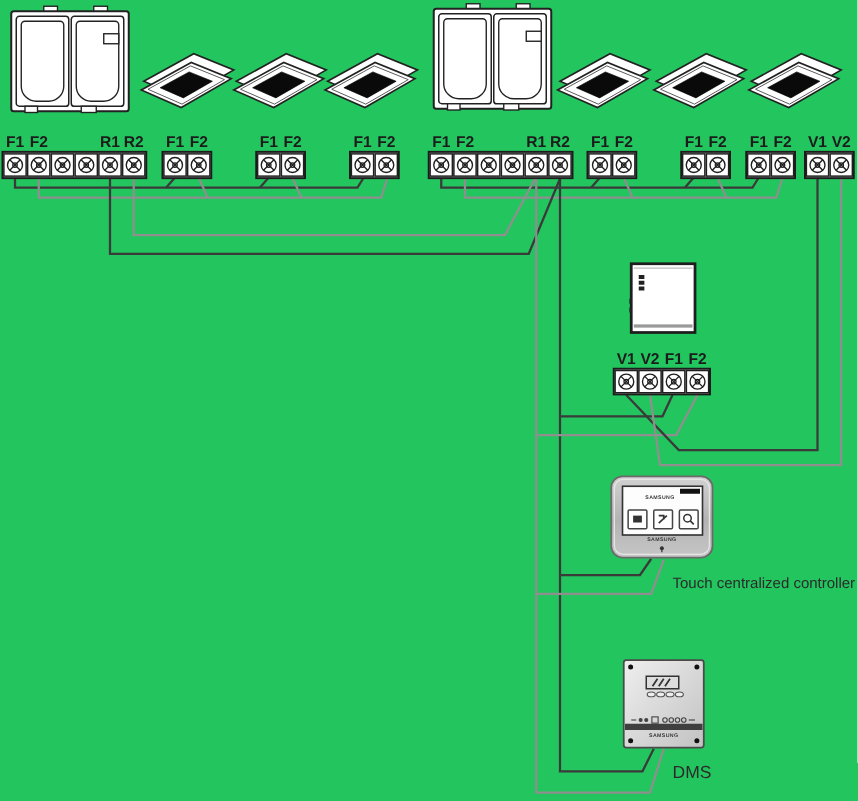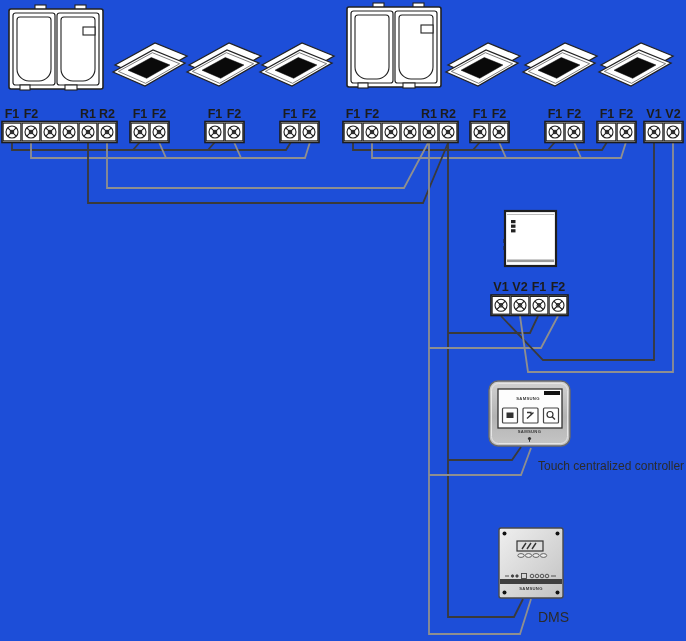--- a/index.html
+++ b/index.html
@@ -1,16 +1,16 @@
 <!DOCTYPE html>
 <html><head>
 <meta charset="utf-8">
 <style>
   html,body{margin:0;padding:0;background:#fff}
-  .stage{position:relative;width:686px;height:641px;background:#1d4ed8;overflow:hidden}
+  .stage{position:relative;width:686px;height:641px;background:#22c55e;overflow:hidden}
   svg{display:block}
   .tl{font:bold 12.5px "Liberation Sans",sans-serif;fill:#1c1c1c;text-anchor:middle}
   .cap{font:12px "Liberation Sans",sans-serif;fill:#2b2b2b}
   .cap-lg{font:14px "Liberation Sans",sans-serif;fill:#2b2b2b}
   .brand{font:bold 4.2px "Liberation Sans",sans-serif;fill:#3a3a3a;text-anchor:middle;letter-spacing:.3px}
 </style>
 </head>
 <body>
 
 <div class="stage">

